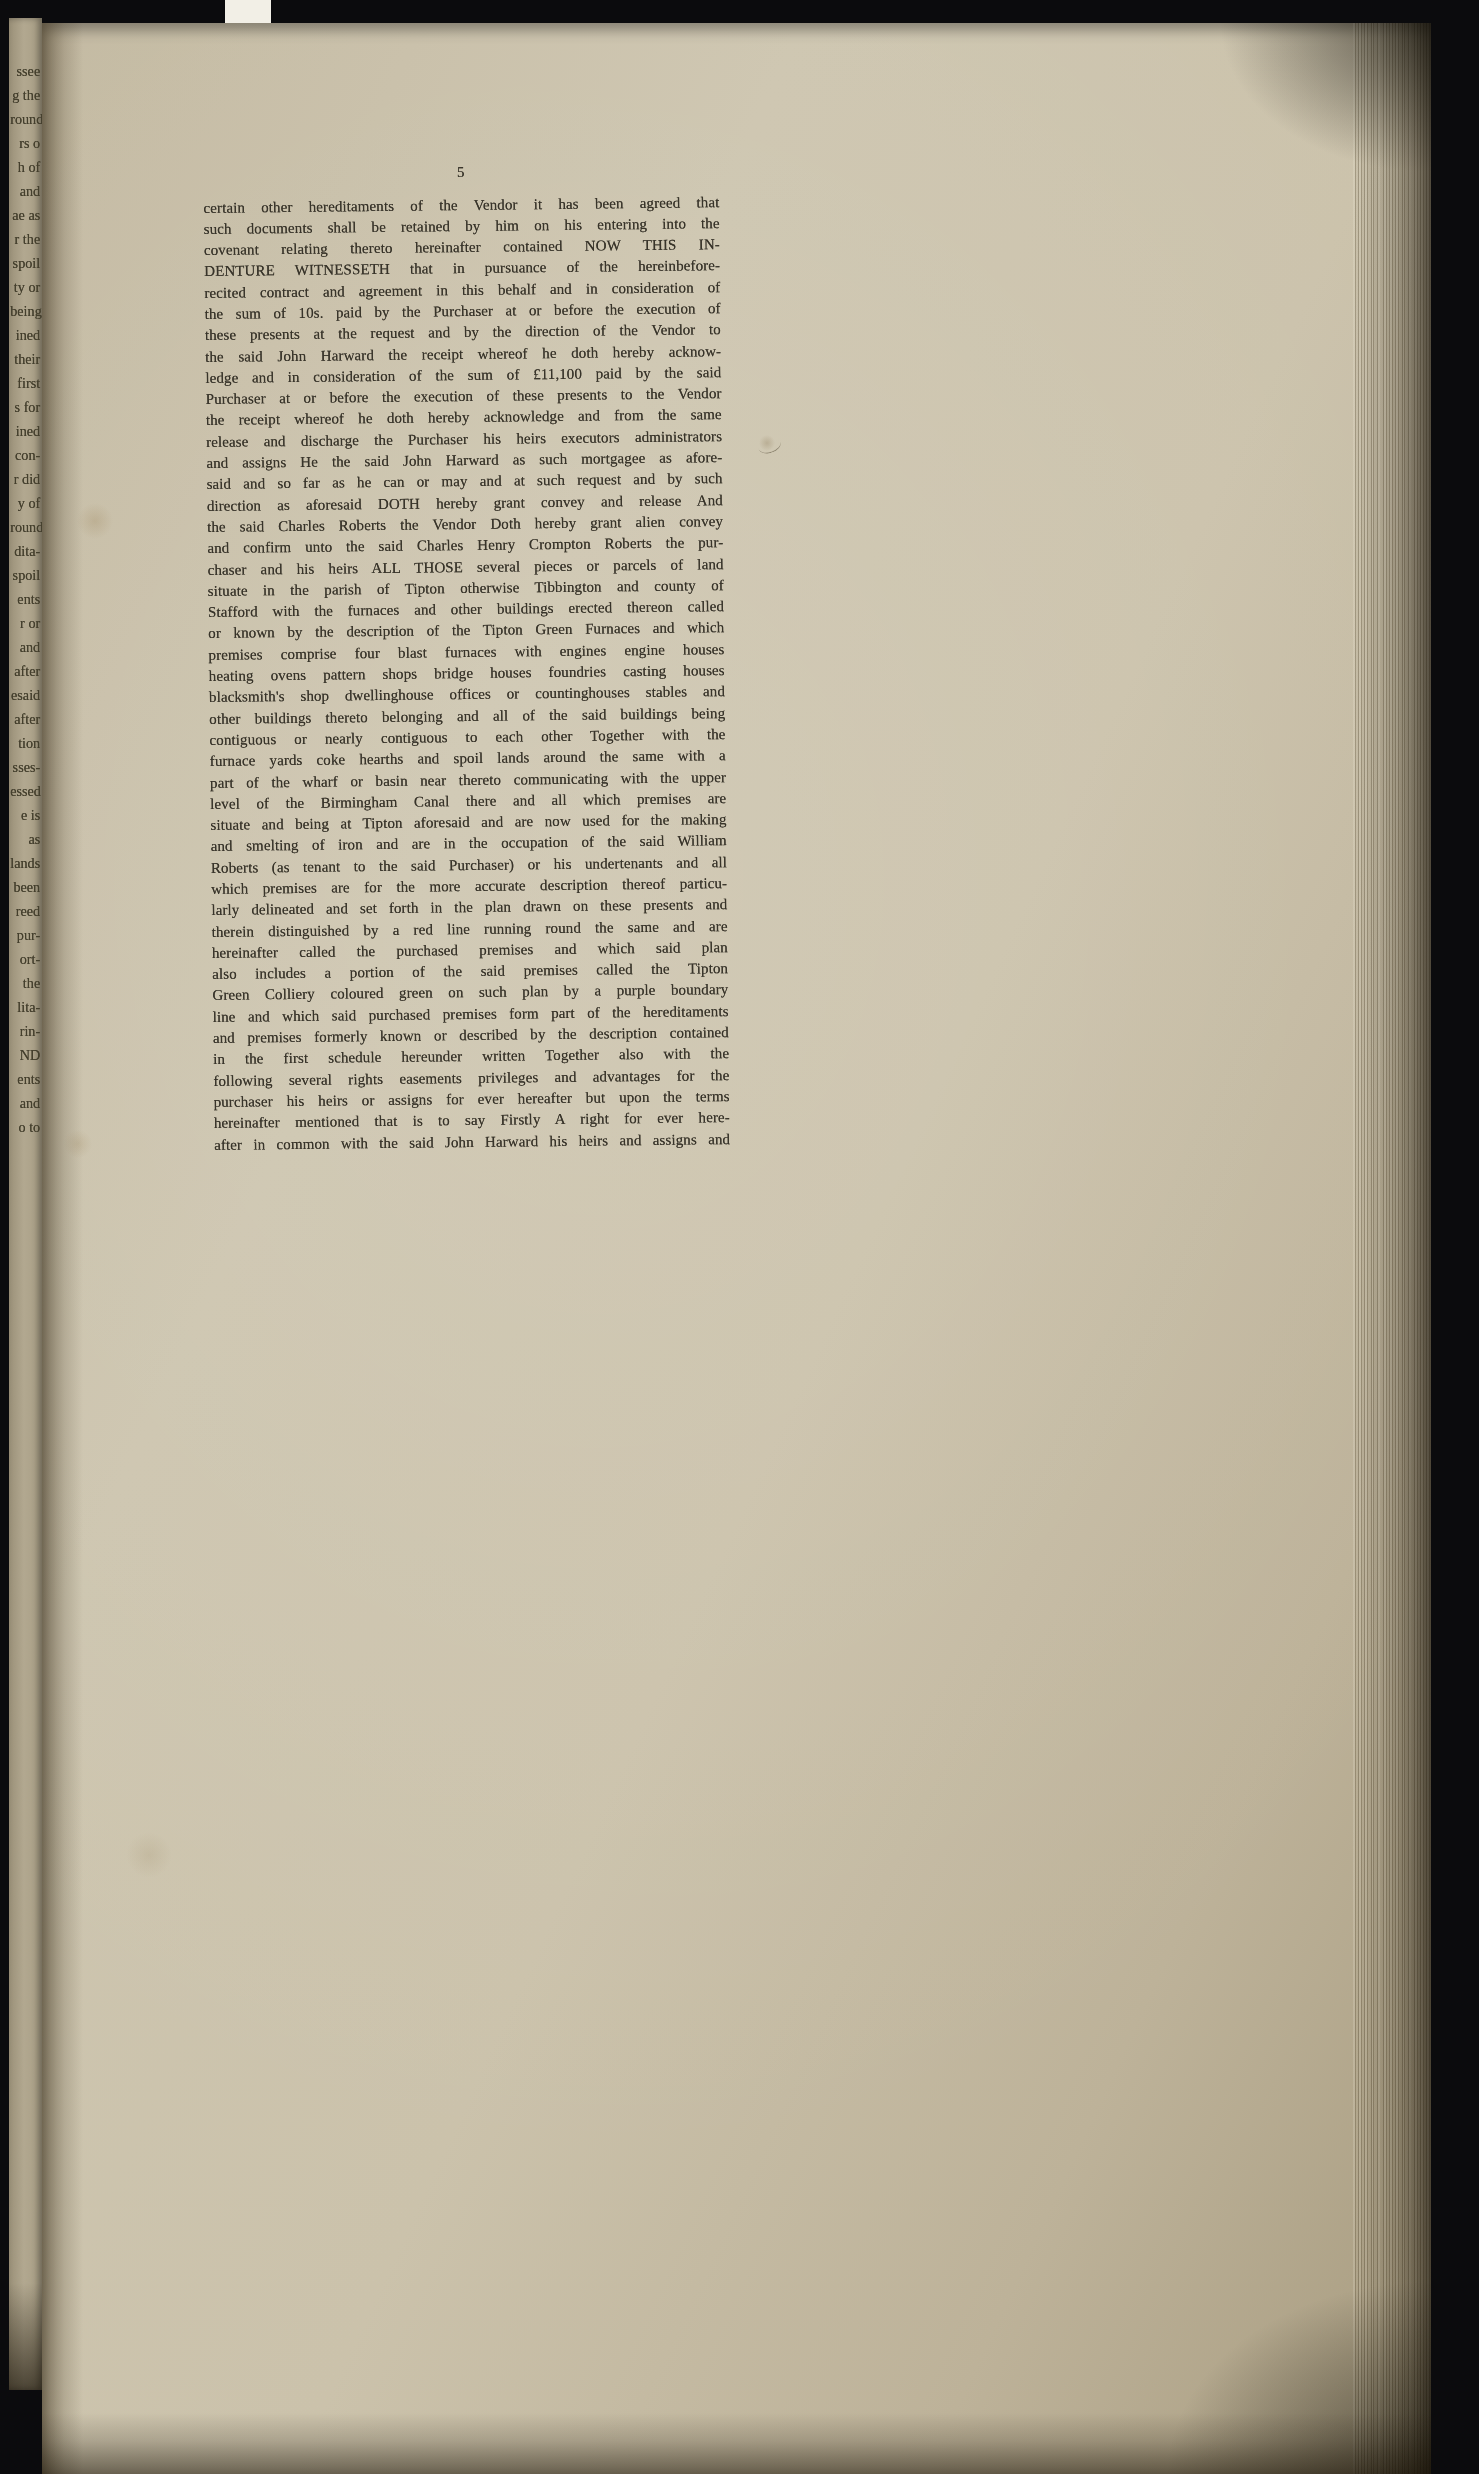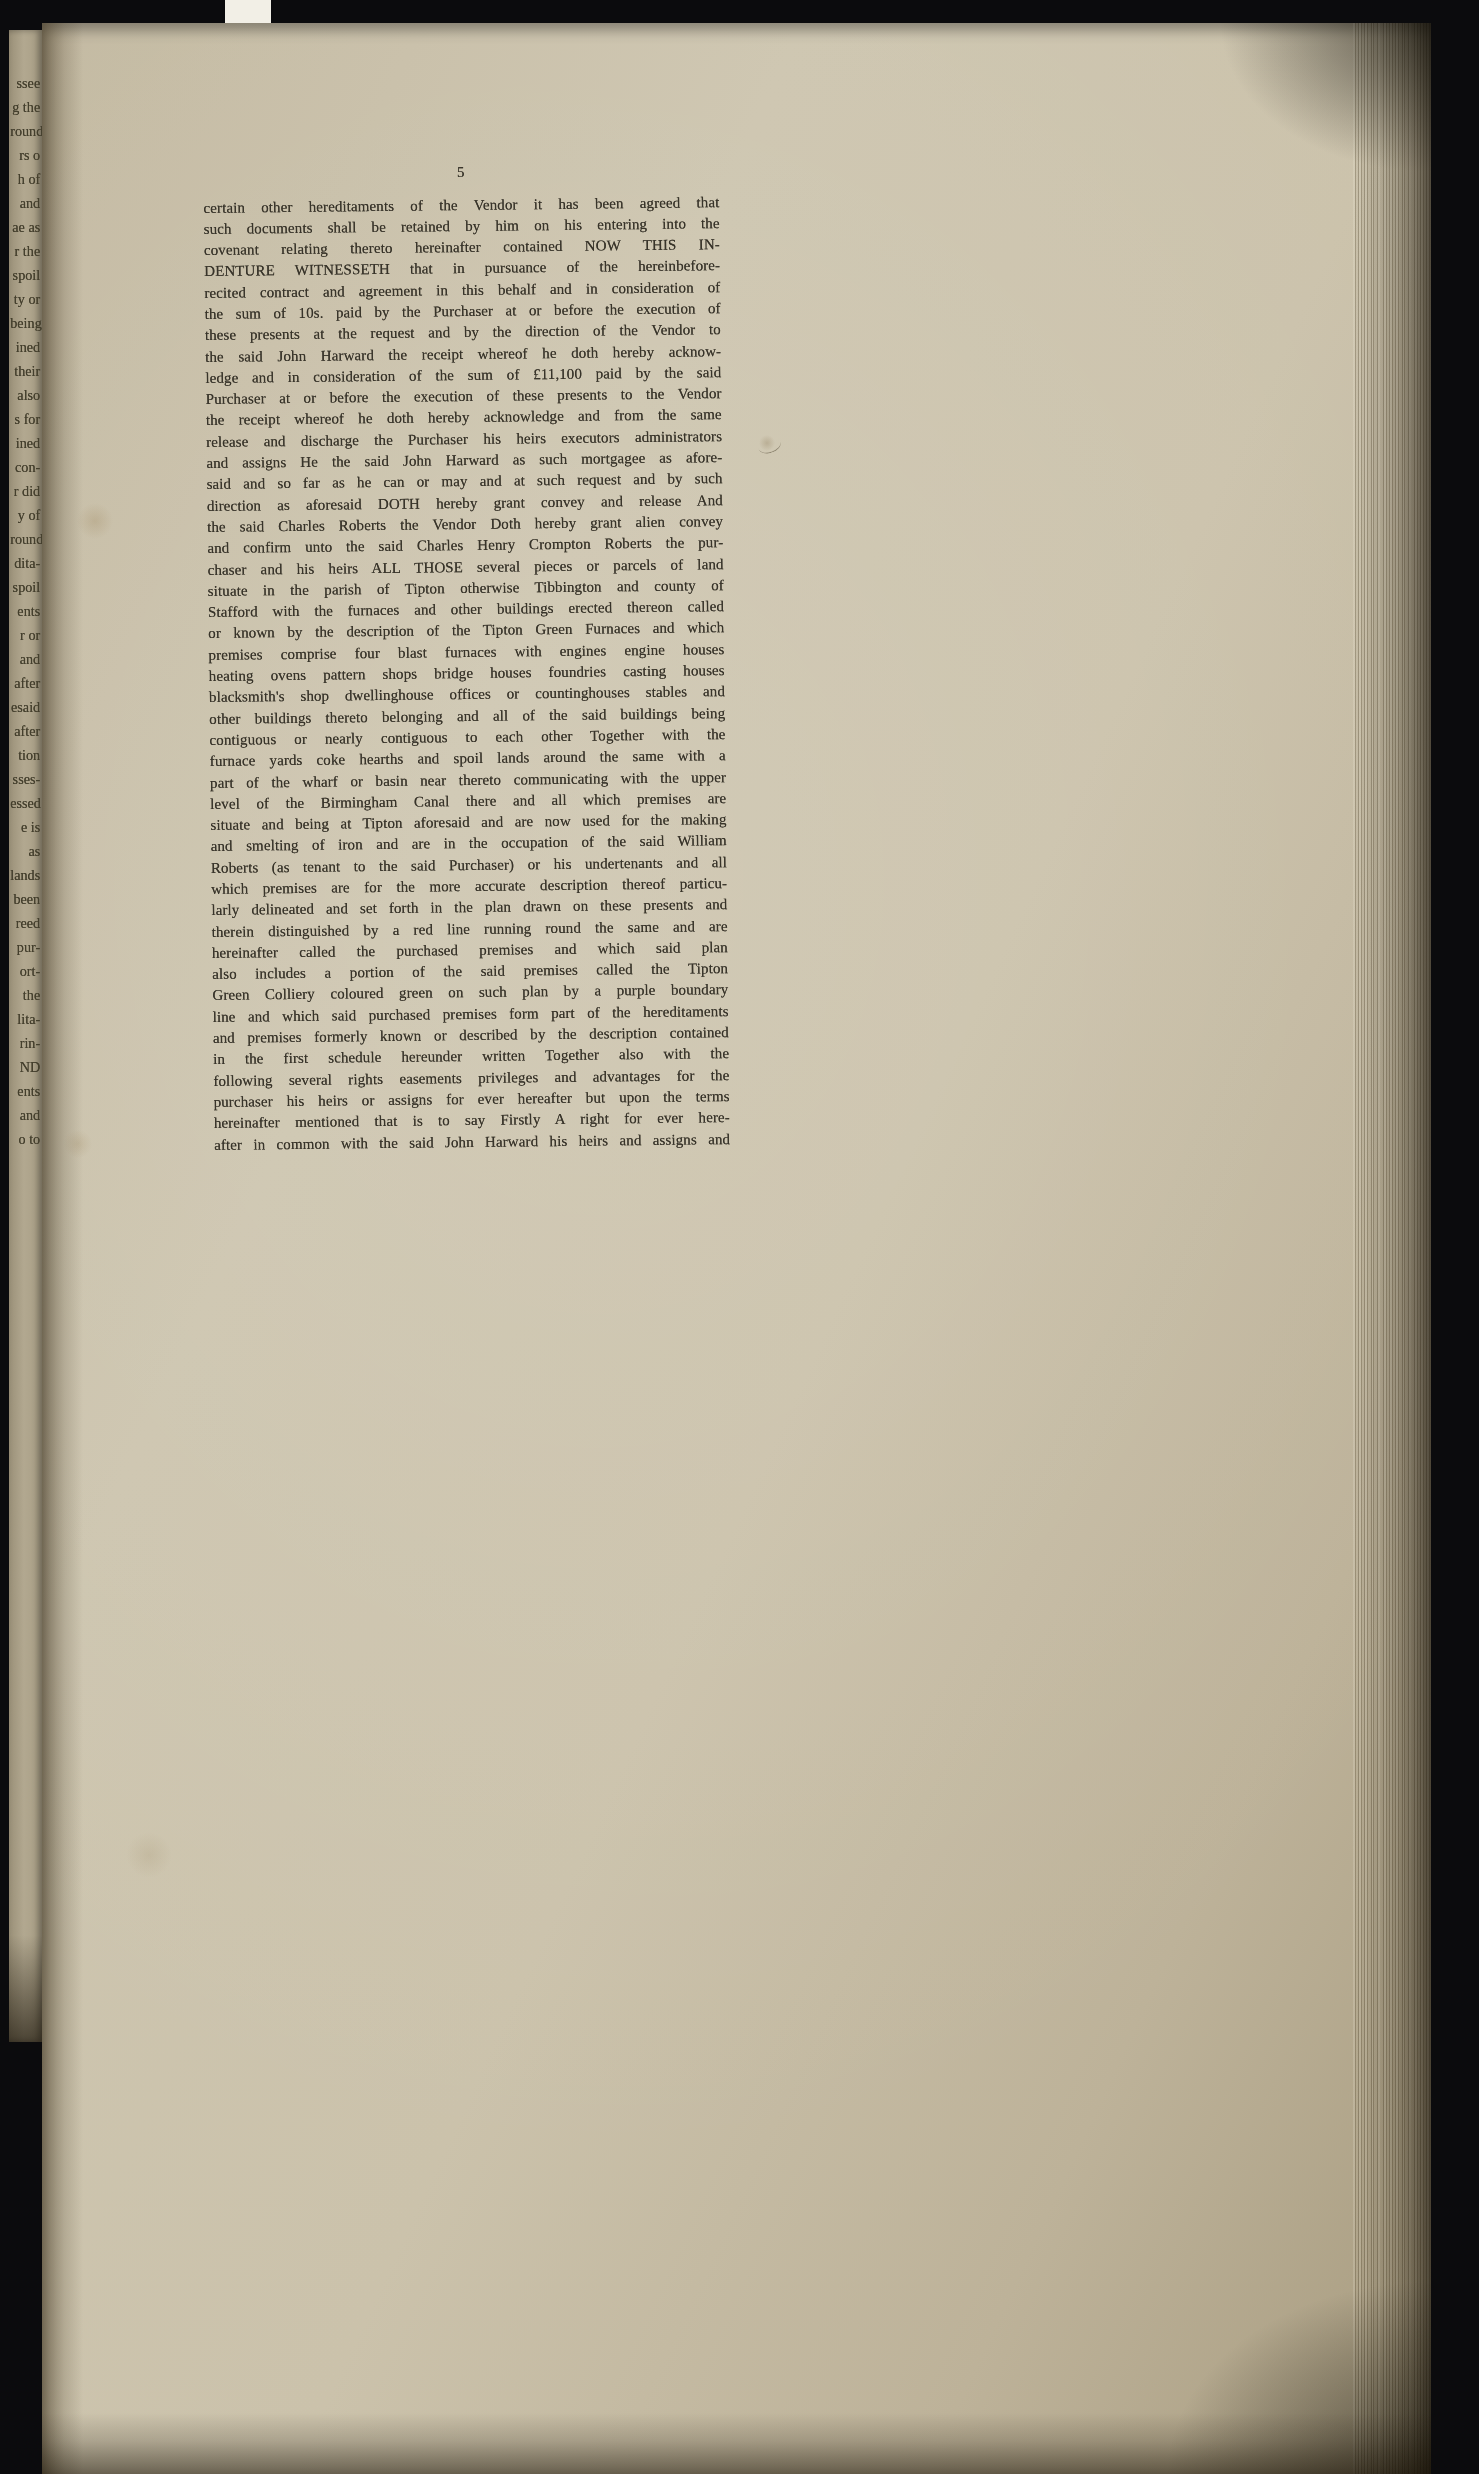--- a/index.html
+++ b/index.html
@@ -13,21 +13,21 @@
 
   
   .notch {
     position: absolute; left: 225px; top: 0; width: 46px; height: 27px;
     background: #f2efe6;
     box-shadow: 0 1.8px 2.7px rgba(0,0,0,.4);
   }
 
   
   .opposite-strip {
-    position: absolute; left: 9px; top: 30px; width: 33px; height: 2012px;
+    position: absolute; left: 9px; top: 18px; width: 33px; height: 2372px;
     background: linear-gradient(90deg, #9a9078 0%, #b2a890 45%, #a79d84 100%);
     box-shadow: inset -3.6px 0 6.2px rgba(0,0,0,.35);
     overflow: hidden;
   }
   .fragments {
     position: absolute; top: 41px; right: 1.8px; width: 30px;
     text-align: right;
     font-size: 14.2px; line-height: 24px;
     color: #443f2d;
     white-space: nowrap;
@@ -126,21 +126,21 @@
         <div class="frag">rs o</div>
         <div class="frag">h of</div>
         <div class="frag">and</div>
         <div class="frag">ae as</div>
         <div class="frag">r the</div>
         <div class="frag">spoil</div>
         <div class="frag">ty or</div>
         <div class="frag">being</div>
         <div class="frag">ined</div>
         <div class="frag">their</div>
-        <div class="frag">also</div>
+        <div class="frag">first</div>
         <div class="frag">s for</div>
         <div class="frag">ined</div>
         <div class="frag">con-</div>
         <div class="frag">r did</div>
         <div class="frag">y of</div>
         <div class="frag">round</div>
         <div class="frag">dita-</div>
         <div class="frag">spoil</div>
         <div class="frag">ents</div>
         <div class="frag">r or</div>

